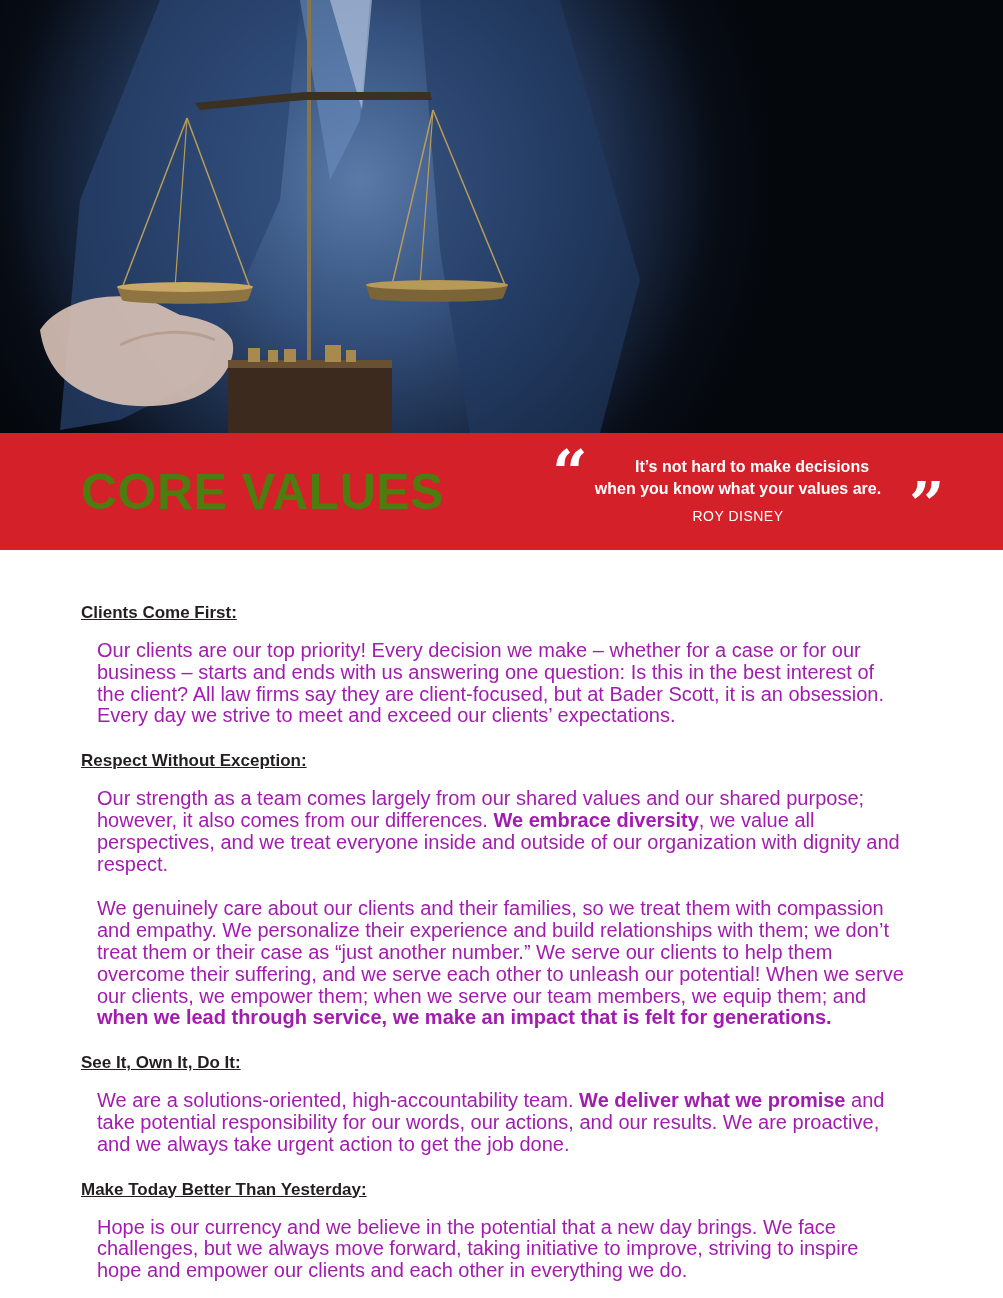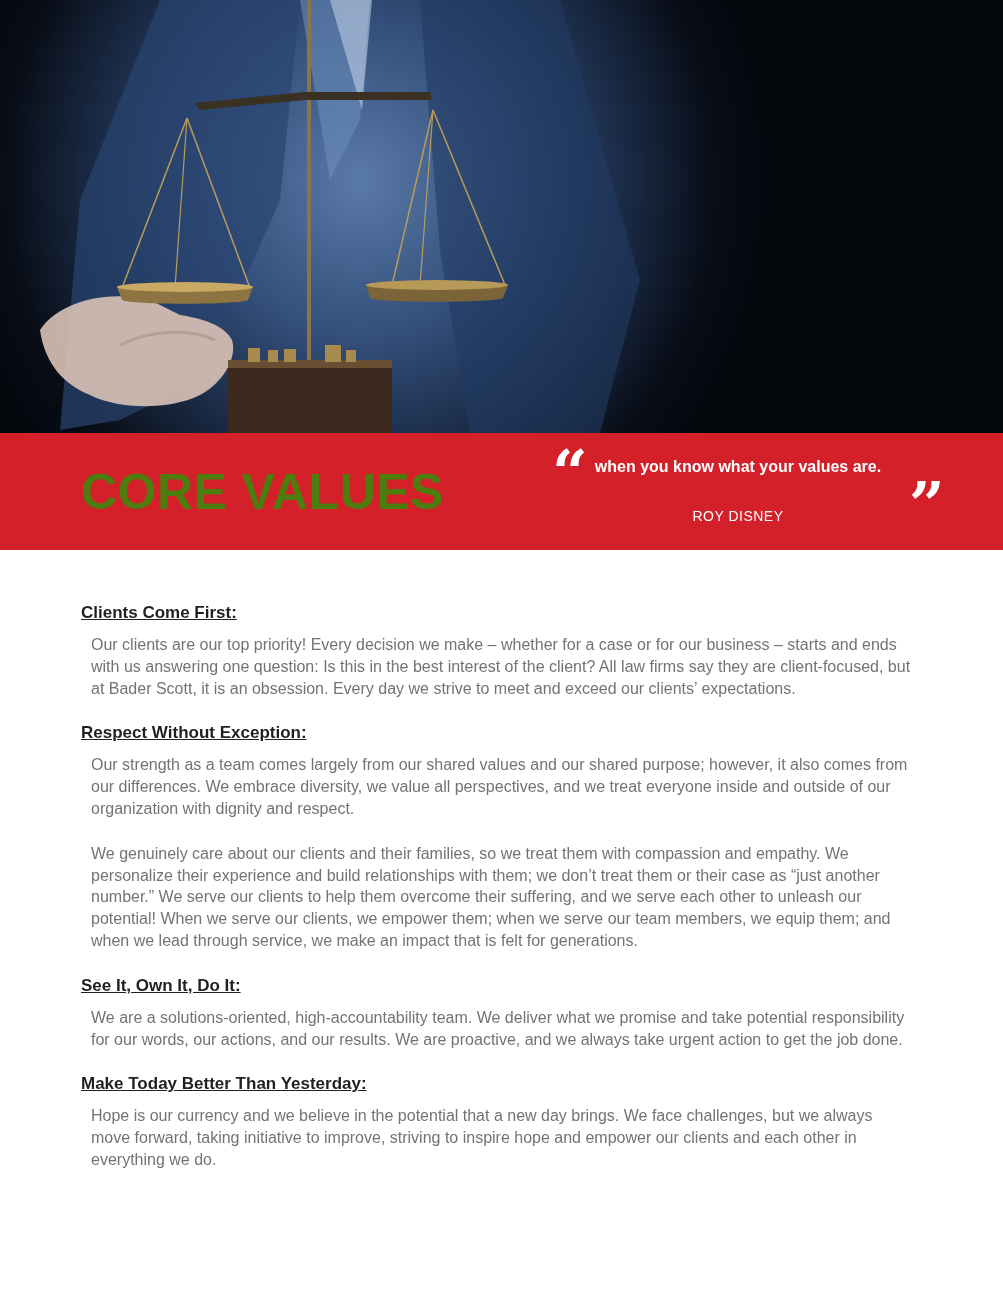--- a/index.html
+++ b/index.html
@@ -37,23 +37,23 @@
     .quote-author {
       position: absolute; left: 560px; top: 508px; width: 356px; text-align: center;
       color: #ffffff; font-size: 14px; letter-spacing: 0.5px;
     }
     .content { position: absolute; left: 81px; top: 602px; width: 840px; }
     .value { margin-bottom: 23px; }
     .value-title {
       font-size: 17px; font-weight: bold; line-height: 22px; color: #231f20; text-decoration: underline;
     }
     .value-body {
-      font-size: 16px; line-height: 21.8px; color: #737373; margin: 10px;
+      font-size: 20px; line-height: 21.8px; color: #a21caf; margin: 16px;
     }
-    .value-body b { font-weight: normal; }
+    .value-body b { font-weight: bold; }
   </style>
 </head>
 <body>
 
 <div class="hero">
   <svg width="1003" height="433" viewBox="0 0 1003 433">
 
     <polygon points="300,0 370,0 360,120 330,180" fill="#6e8fbf" opacity="0.55"></polygon>
     <polygon points="330,0 372,0 362,110" fill="#c8d6ea" opacity="0.55"></polygon>
     <polygon points="160,0 300,0 280,200 200,380 120,420 60,430 80,200" fill="#2a4470" opacity="0.7"></polygon>
@@ -86,20 +86,21 @@
     <rect x="325" y="345" width="16" height="17" fill="#a98a4e"></rect>
     <rect x="346" y="350" width="10" height="12" fill="#a98a4e"></rect>
   </svg>
 </div>
 
 <div class="band"></div>
 <div class="band-title">CORE VALUES</div>
 
 <div class="quote-open">“</div>
 <div class="quote-text">
+  <span class="quote-line1">It’s not hard to make decisions</span>
   <span class="quote-line2">when you know what your values are.</span>
 </div>
 <div class="quote-close">”</div>
 <div class="quote-author">ROY DISNEY</div>
 
 <div class="content">
 
   <div class="value">
     <div class="value-title">Clients Come First:</div>
     <p class="value-body">

